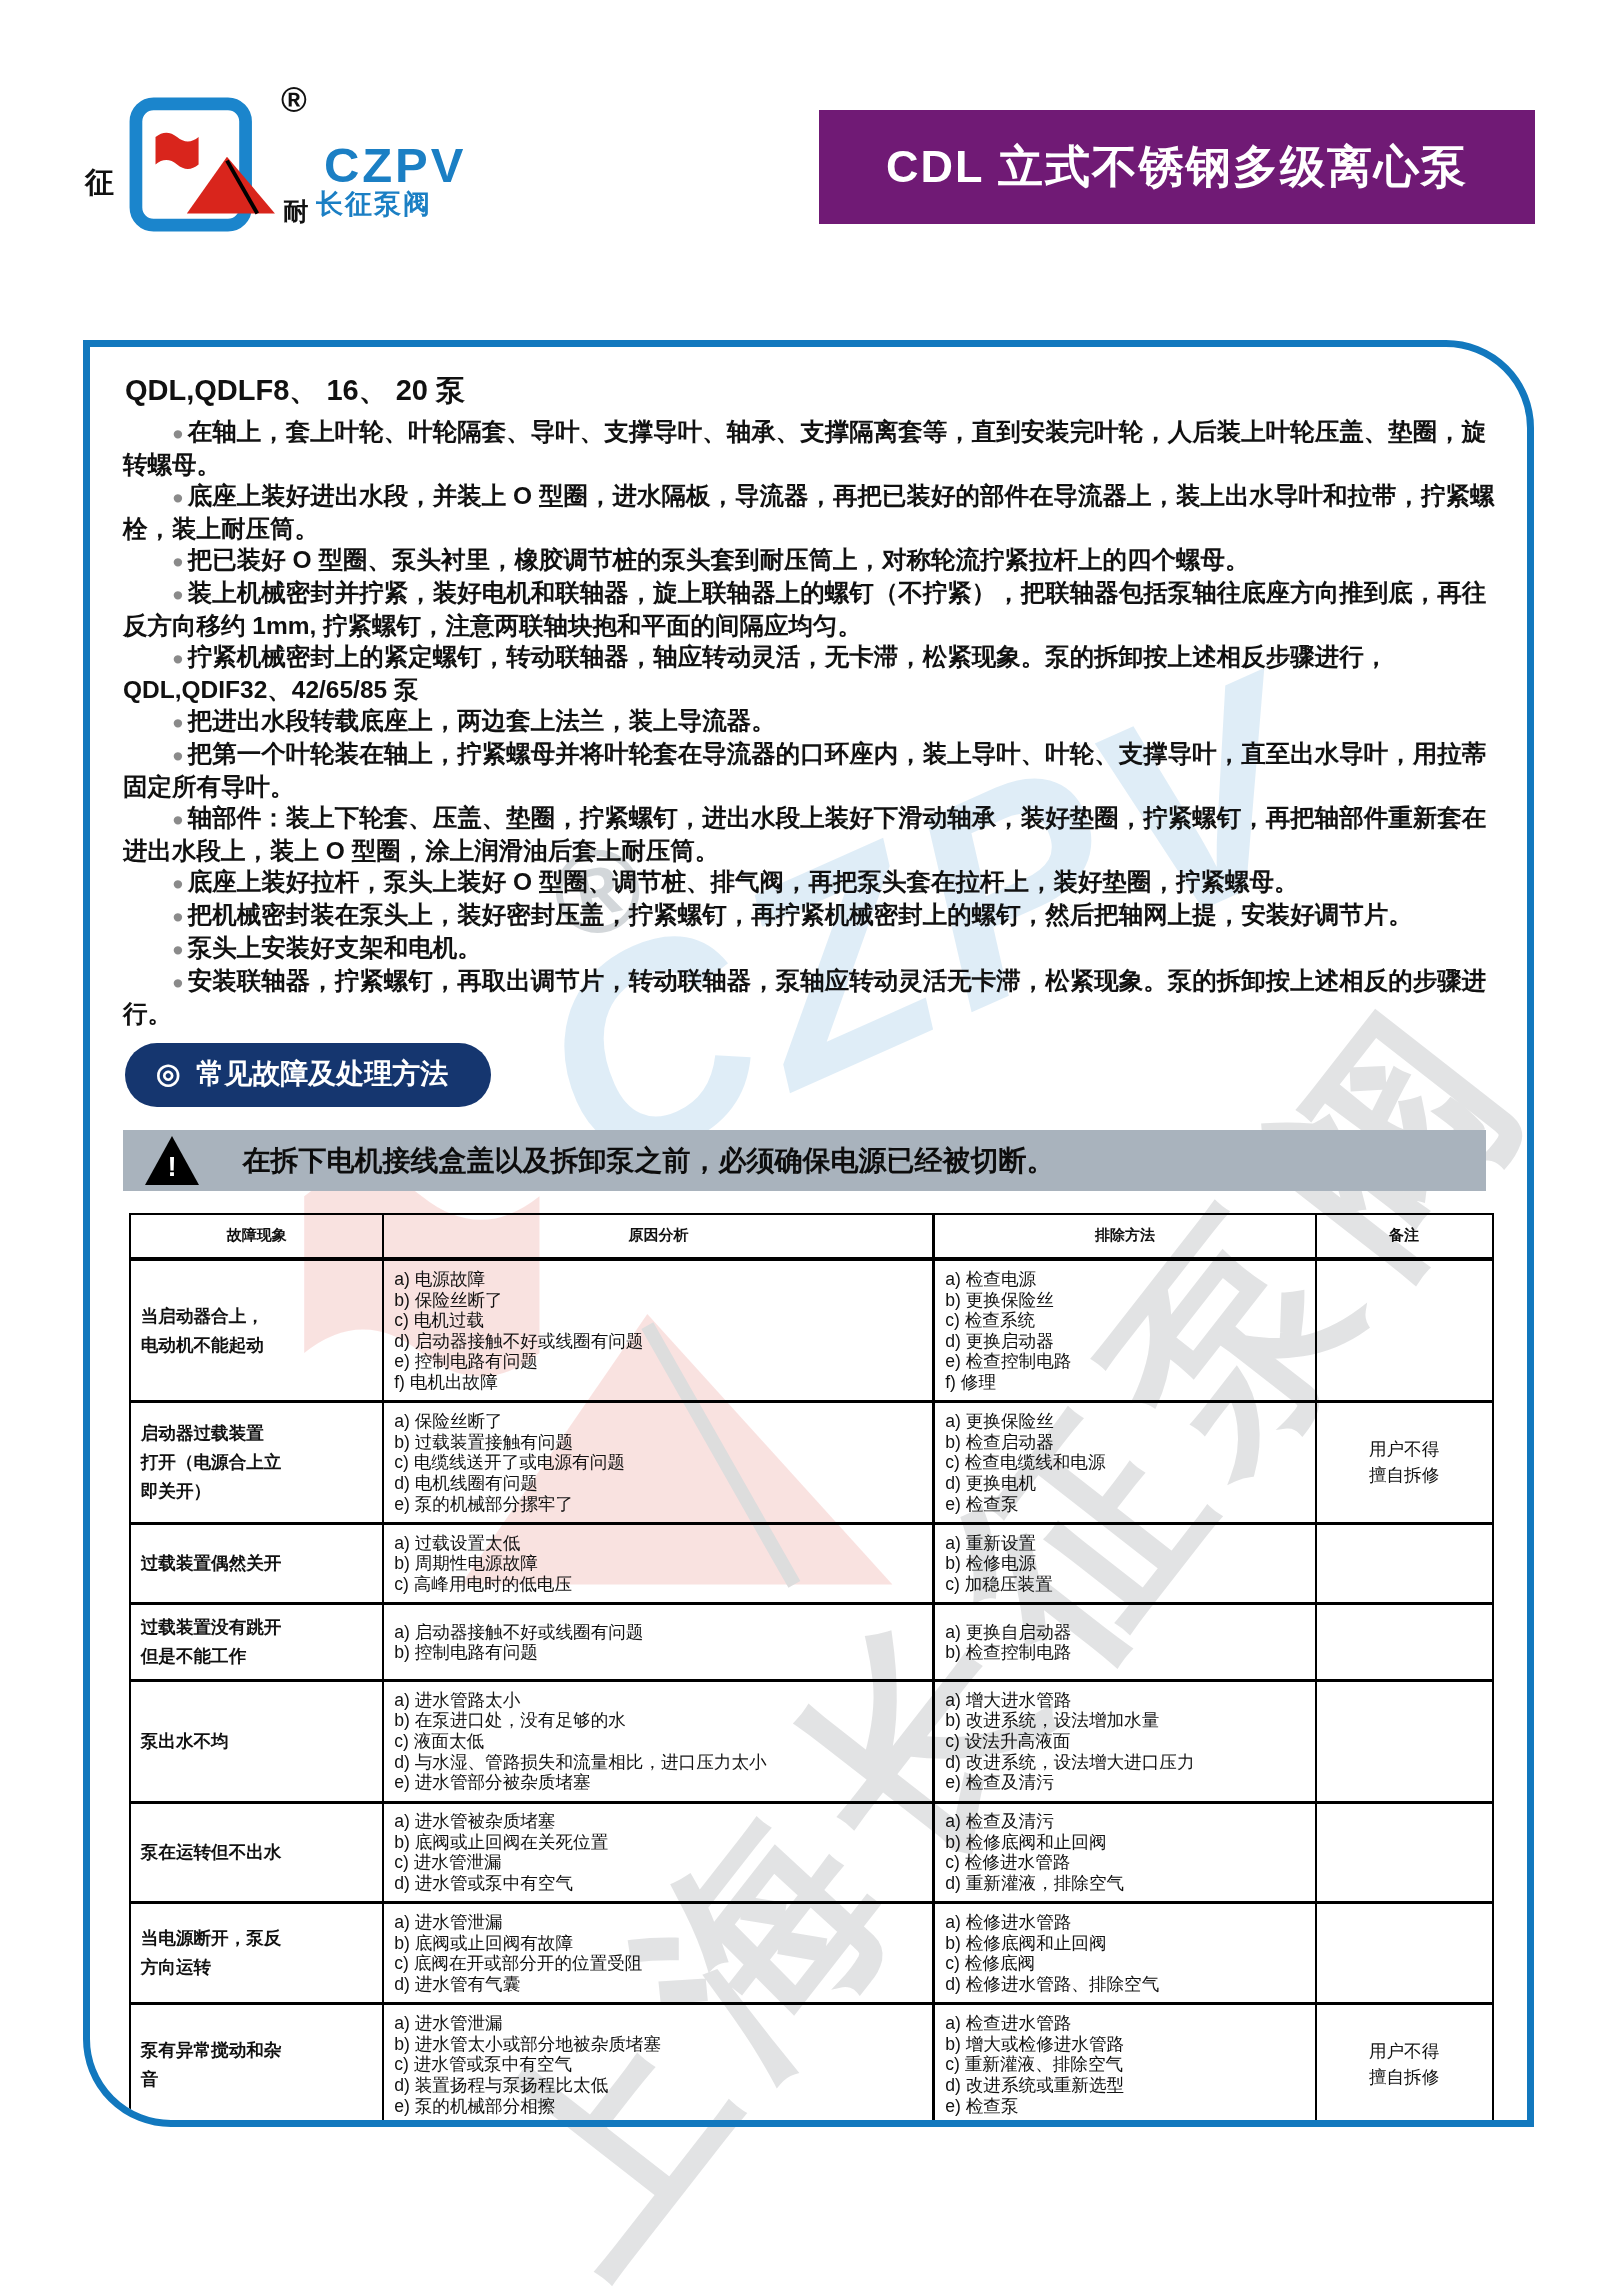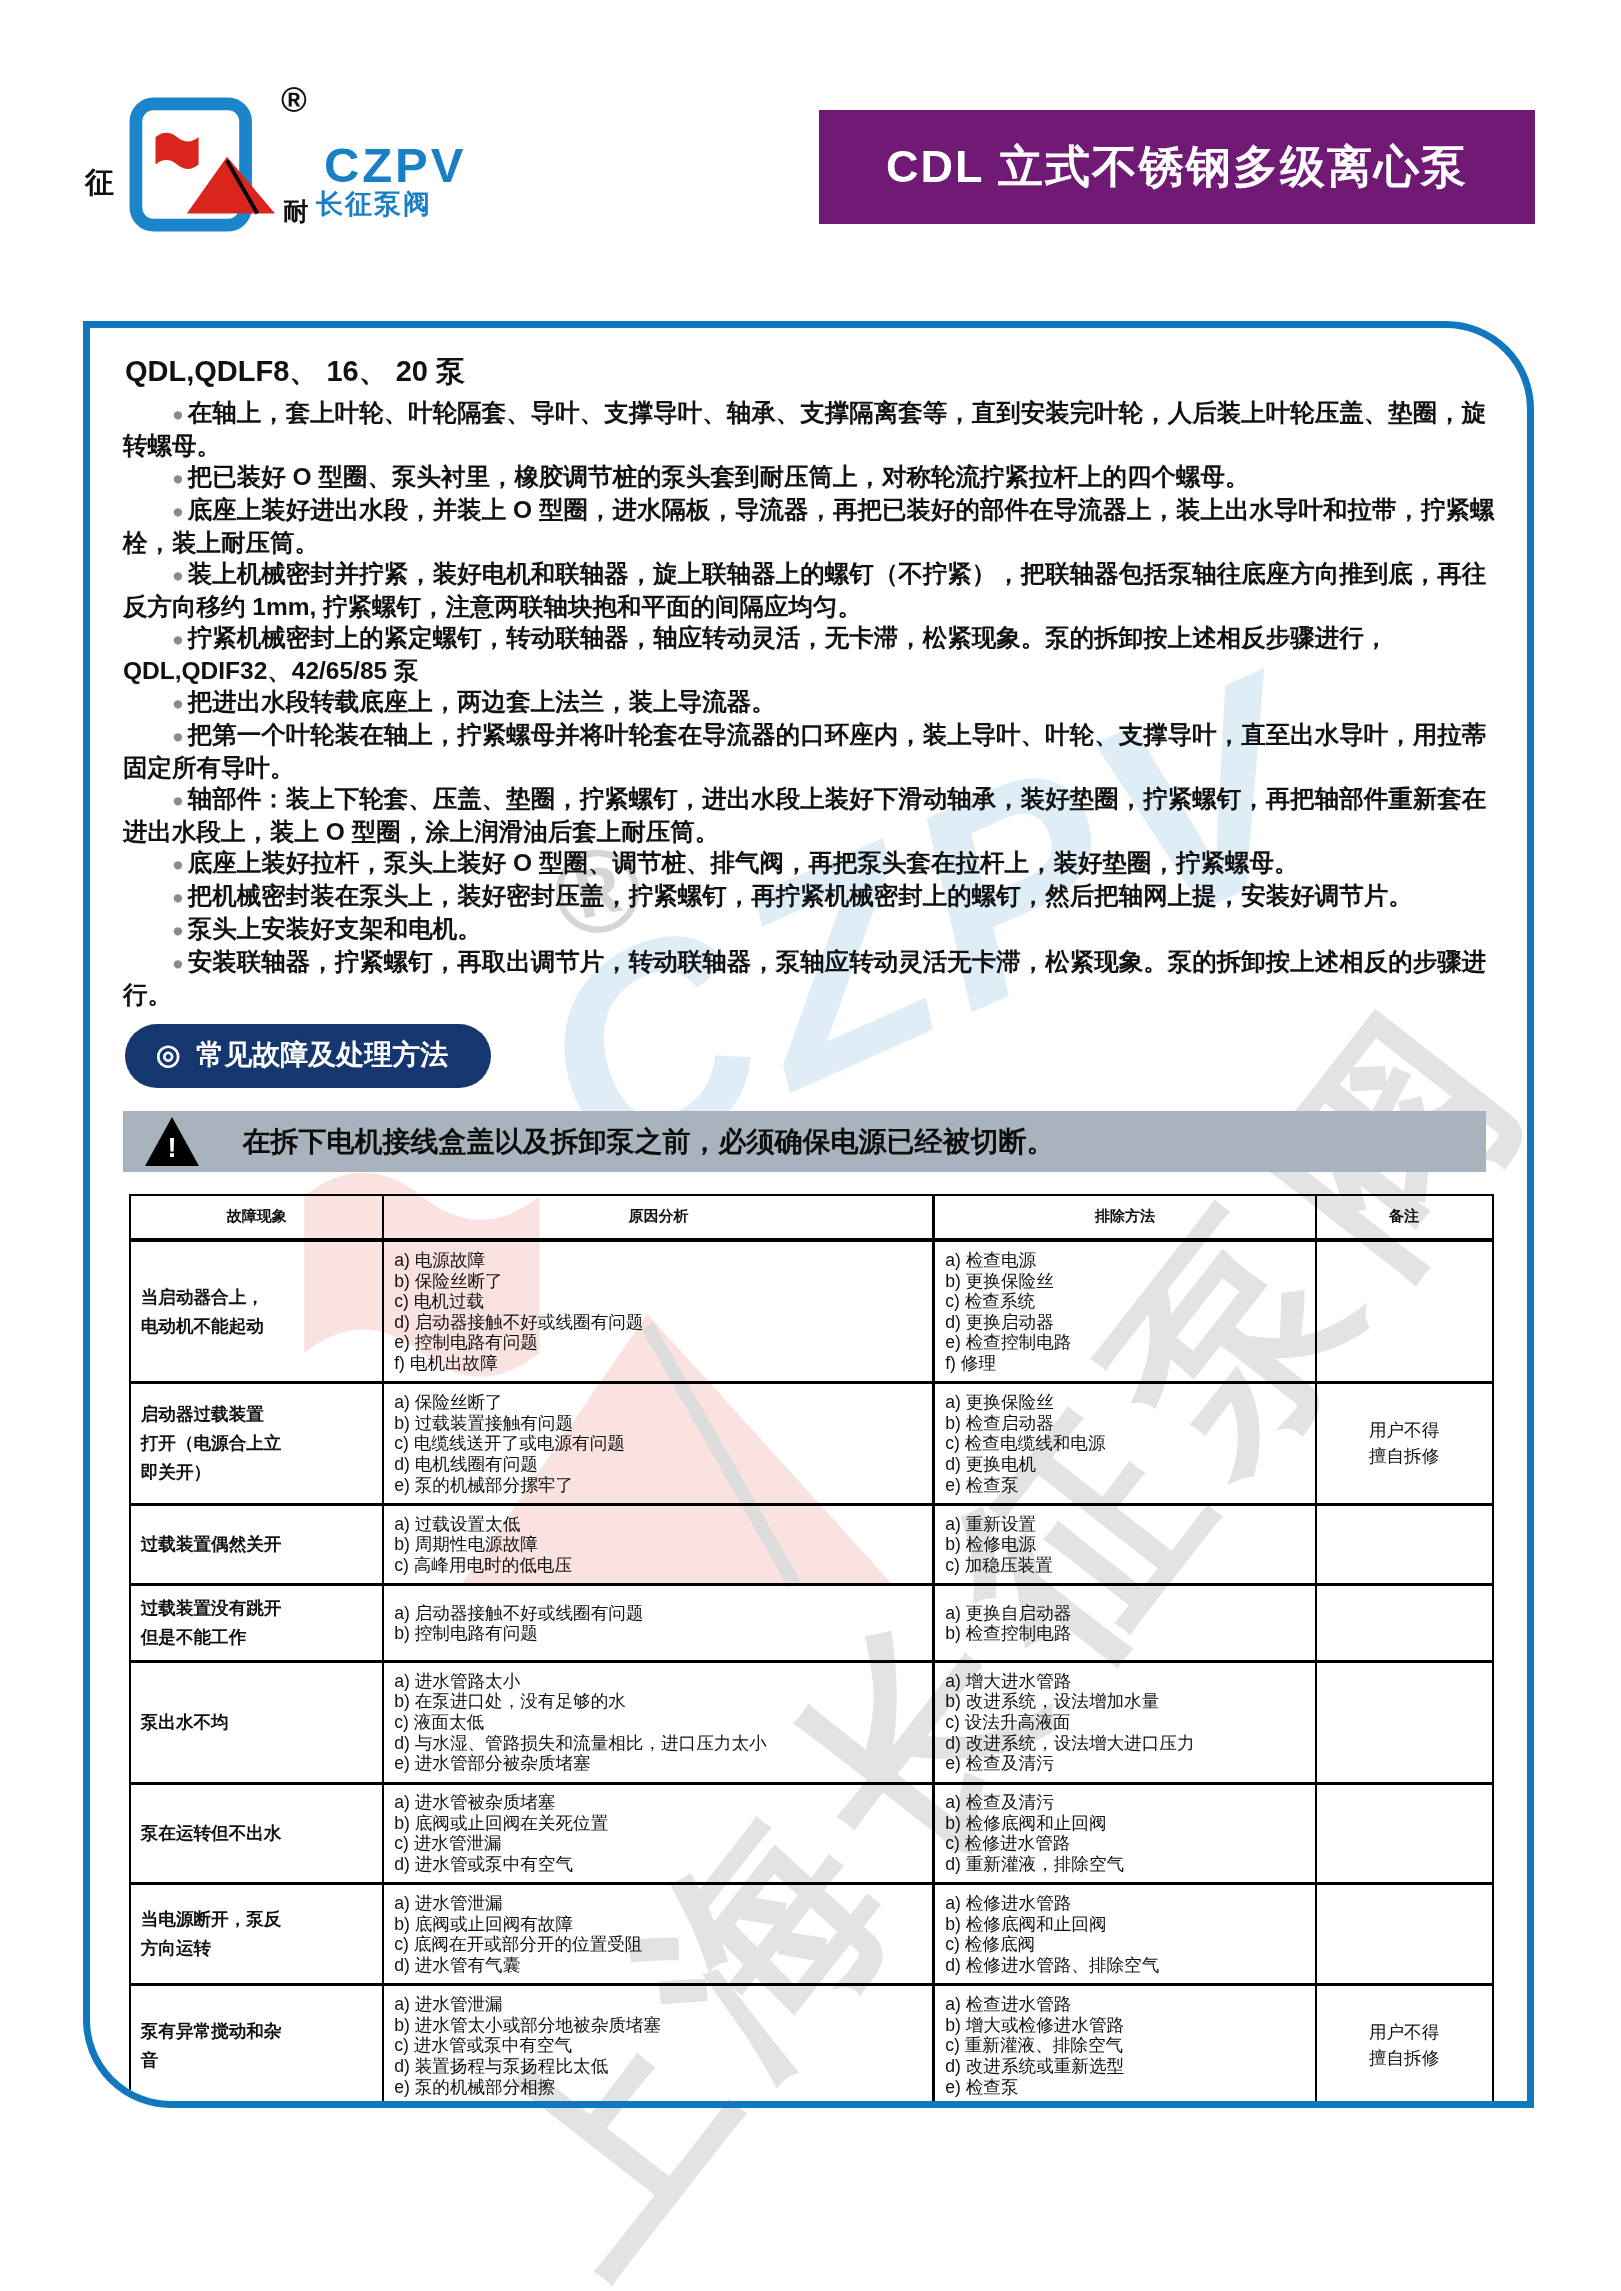--- a/index.html
+++ b/index.html
@@ -21,21 +21,21 @@
   .logo-svg{left:43px;top:49px;}
   .logo-reg{left:198px;top:33px;font-size:35px;color:#111;font-weight:bold;}
   .logo-brand{left:241px;top:90px;font-size:49px;font-weight:800;letter-spacing:2.9px;color:#1b7fc4;}
   .logo-cn{left:233px;top:139px;font-size:27px;font-weight:bold;letter-spacing:2px;color:#1b7fc4;}
   .logo-char-l{left:2px;top:116px;font-size:29px;font-weight:bold;color:#111;}
   .logo-char-r{left:200px;top:147px;font-size:25.5px;font-weight:bold;color:#111;}
   .titlebar{position:absolute;left:819px;top:110px;width:716px;height:114px;background:#701a75;
     display:flex;align-items:center;justify-content:center;z-index:2;}
   .titlebar span{color:#fff;font-size:45px;font-weight:bold;letter-spacing:2px;}
   
-  .contentbox{position:absolute;left:83px;top:321px;width:1451px;height:1787px;box-sizing:border-box;
+  .contentbox{position:absolute;left:83px;top:340px;width:1451px;height:1787px;box-sizing:border-box;
     border:7.8px solid #1278be;border-radius:0 88px 0 88px;padding:23.5px 27.4px 0 33px;z-index:1;overflow:hidden;}
   .sec1-title{font-size:29px;font-weight:bold;margin:0 0 5.9px 2px;}
   .instr{margin:0;font-size:24.5px;line-height:31px;font-weight:600;text-indent:2em;}
   .blt{color:#8a8a8a;font-size:19.6px;margin-right:3.9px;}
   .pill{display:inline-block;background:#15366f;color:#fff;font-size:28px;font-weight:bold;
     padding:11.8px 43px 13.7px 31px;border-radius:37px;margin:13.7px 0 0 2px;}
   .pill .ring{margin-right:15.7px;}
   .warnbar{margin-top:23.5px;height:61px;background:#a9b3bd;display:flex;align-items:center;width:calc(100% - 13.7px);}
   .warn-ico{position:relative;width:55px;height:49px;margin-left:21.6px;flex:0 0 auto;}
   .warn-tri{position:absolute;left:0;top:0;width:0;height:0;
@@ -87,23 +87,23 @@
 </div>
 
 <div class="contentbox">
 
   <h1 class="sec1-title">QDL,QDLF8、 16、 20 泵</h1>
 
   <div>
 
       <p class="instr"><span class="blt">●</span><span>在轴上，套上叶轮、叶轮隔套、导叶、支撑导叶、轴承、支撑隔离套等，直到安装完叶轮，人后装上叶轮压盖、垫圈，旋转螺母。</span></p>
 
+      <p class="instr"><span class="blt">●</span><span>底座上装好进出水段，并装上 O 型圈，进水隔板，导流器，再把已装好的部件在导流器上，装上出水导叶和拉带，拧紧螺栓，装上耐压筒。</span></p>
+
       <p class="instr"><span class="blt">●</span><span>把已装好 O 型圈、泵头衬里，橡胶调节桩的泵头套到耐压筒上，对称轮流拧紧拉杆上的四个螺母。</span></p>
-
-      <p class="instr"><span class="blt">●</span><span>底座上装好进出水段，并装上 O 型圈，进水隔板，导流器，再把已装好的部件在导流器上，装上出水导叶和拉带，拧紧螺栓，装上耐压筒。</span></p>
 
       <p class="instr"><span class="blt">●</span><span>装上机械密封并拧紧，装好电机和联轴器，旋上联轴器上的螺钉（不拧紧），把联轴器包括泵轴往底座方向推到底，再往反方向移约 1mm, 拧紧螺钉，注意两联轴块抱和平面的间隔应均匀。</span></p>
 
       <p class="instr"><span class="blt">●</span><span>拧紧机械密封上的紧定螺钉，转动联轴器，轴应转动灵活，无卡滞，松紧现象。泵的拆卸按上述相反步骤进行，QDL,QDIF32、42/65/85 泵</span></p>
 
       <p class="instr"><span class="blt">●</span><span>把进出水段转载底座上，两边套上法兰，装上导流器。</span></p>
 
       <p class="instr"><span class="blt">●</span><span>把第一个叶轮装在轴上，拧紧螺母并将叶轮套在导流器的口环座内，装上导叶、叶轮、支撑导叶，直至出水导叶，用拉蒂固定所有导叶。</span></p>
 
       <p class="instr"><span class="blt">●</span><span>轴部件：装上下轮套、压盖、垫圈，拧紧螺钉，进出水段上装好下滑动轴承，装好垫圈，拧紧螺钉，再把轴部件重新套在进出水段上，装上 O 型圈，涂上润滑油后套上耐压筒。</span></p>

